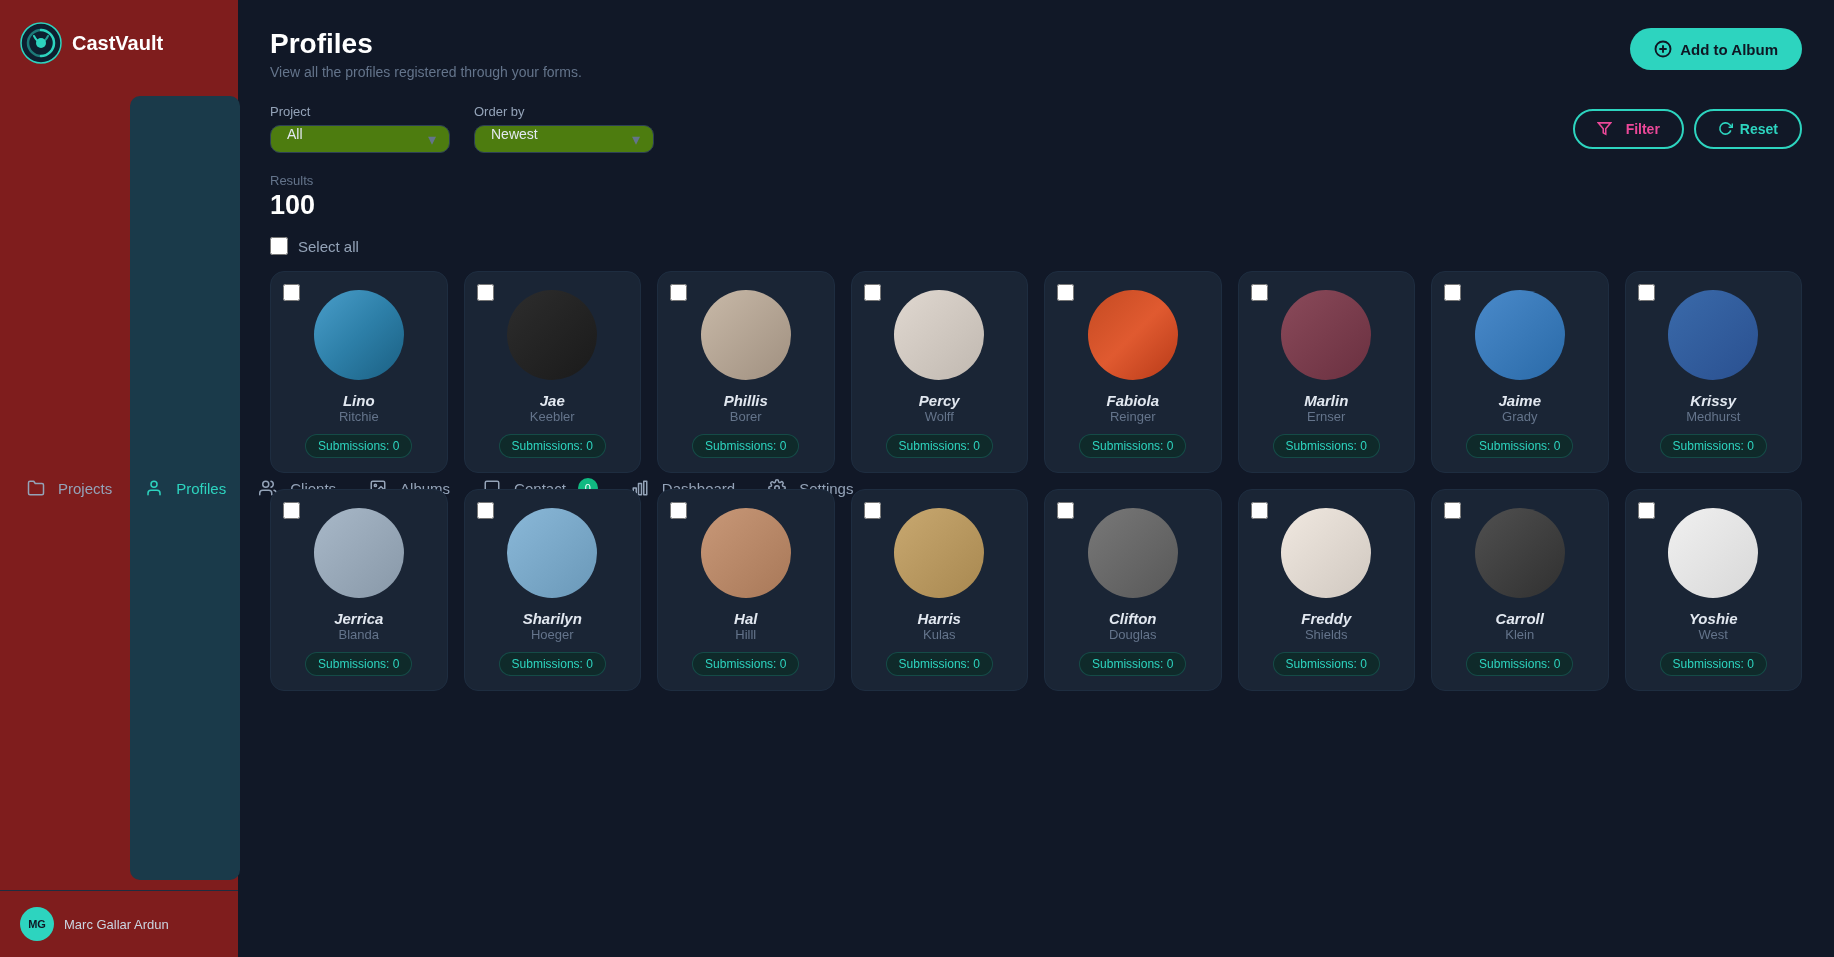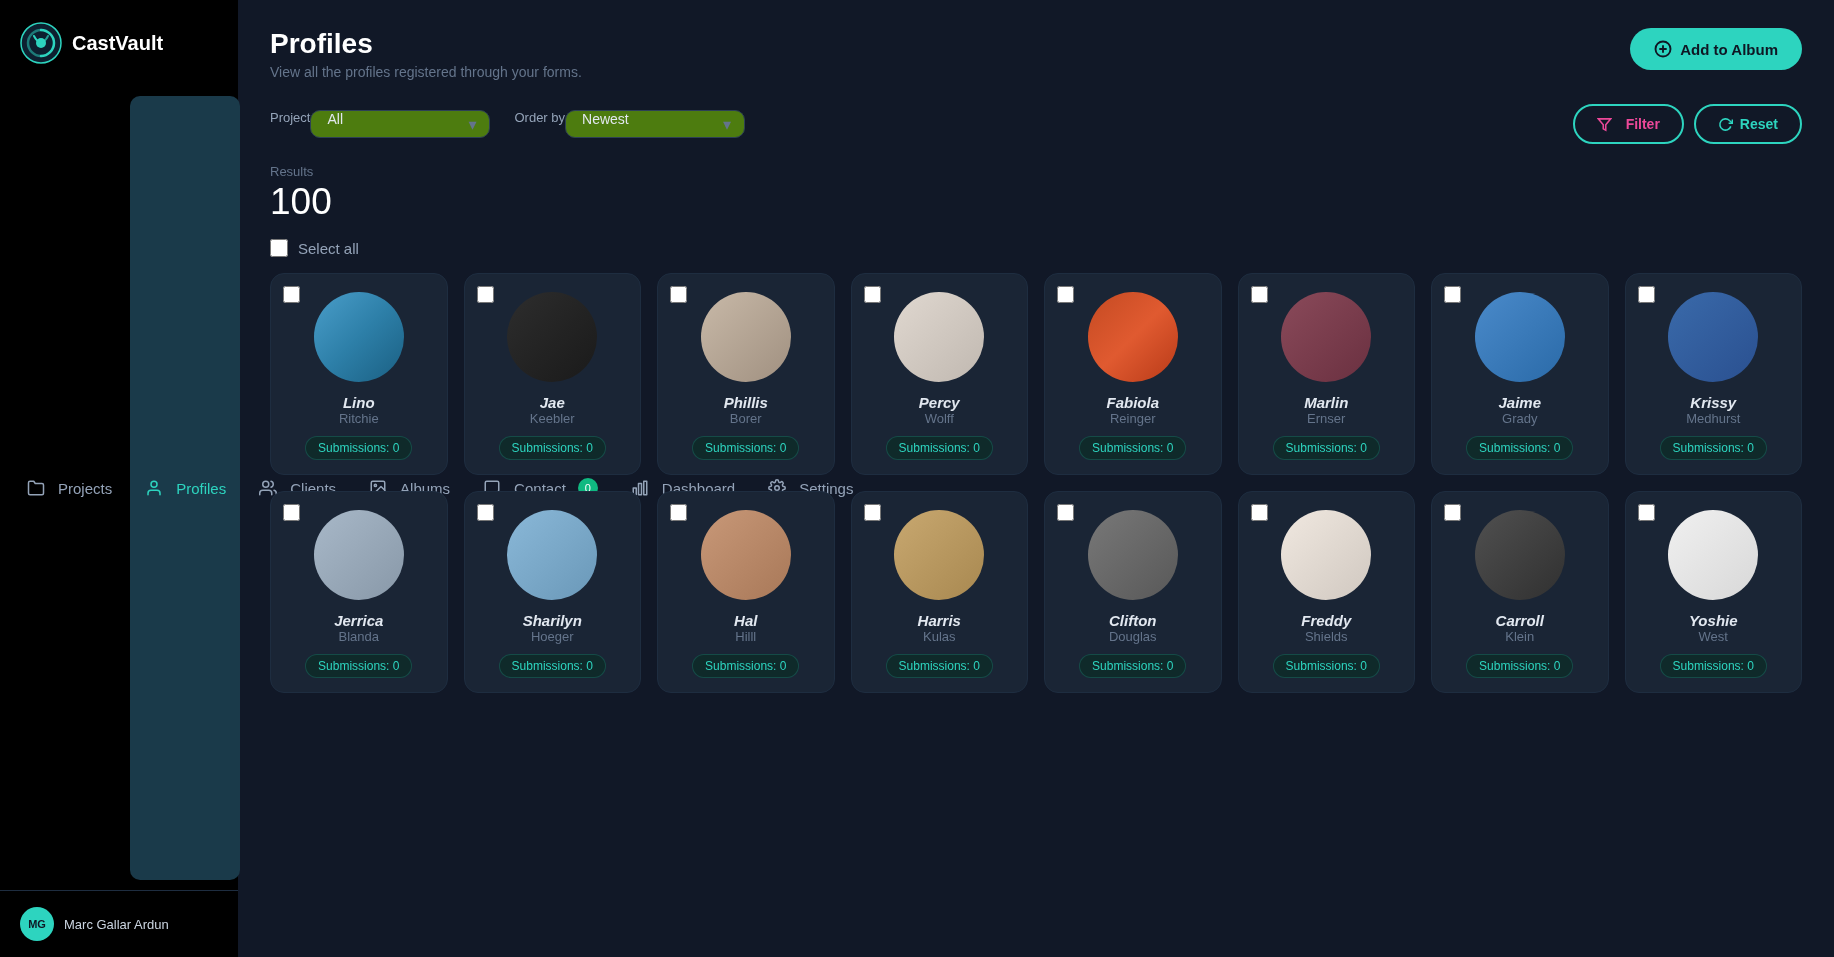--- a/index.html
+++ b/index.html
@@ -9,21 +9,21 @@
       font-family: -apple-system, BlinkMacSystemFont, 'Segoe UI', sans-serif;
       display: flex;
       height: 100vh;
       overflow: hidden;
     }
 
     
     .sidebar {
       width: 238px;
       min-width: 238px;
-      background: #000000;
+      background: #7f1d1d;
       display: flex;
       flex-direction: column;
       height: 100vh;
     }
     .sidebar-logo {
       display: flex;
       align-items: center;
       gap: 10px;
       padding: 22px 20px;
     }
@@ -139,21 +139,21 @@
     }
 
     
     .filters-row {
       display: flex;
       align-items: center;
       gap: 24px;
       margin-bottom: 20px;
       flex-wrap: wrap;
     }
-    .filter-group { display: flex; flex-direction: row; gap: 0; }
+    .filter-group { display: flex; flex-direction: column; gap: 6px; }
     .filter-label { font-size: 13px; color: #94a3b8; }
     .filter-select {
       background: #4d7c0f;
       color: #e2e8f0;
       border: 1px solid #2d4055;
       border-radius: 10px;
       padding: 0 40px 10px 16px;
       font-size: 14px;
       appearance: none;
       cursor: pointer;
@@ -203,21 +203,21 @@
       font-weight: 600;
       cursor: pointer;
       display: flex;
       align-items: center;
       gap: 7px;
     }
 
     
     .results-block { margin-bottom: 16px; }
     .results-label { font-size: 13px; color: #64748b; margin-bottom: 2px; }
-    .results-count { font-size: 37px; font-weight: 400; color: #fff; }
+    .results-count { font-size: 27px; font-weight: 700; color: #fff; }
 
     
     .select-all-row {
       display: flex;
       align-items: center;
       gap: 10px;
       margin-bottom: 16px;
     }
     .select-all-row label {
       font-size: 15px;

